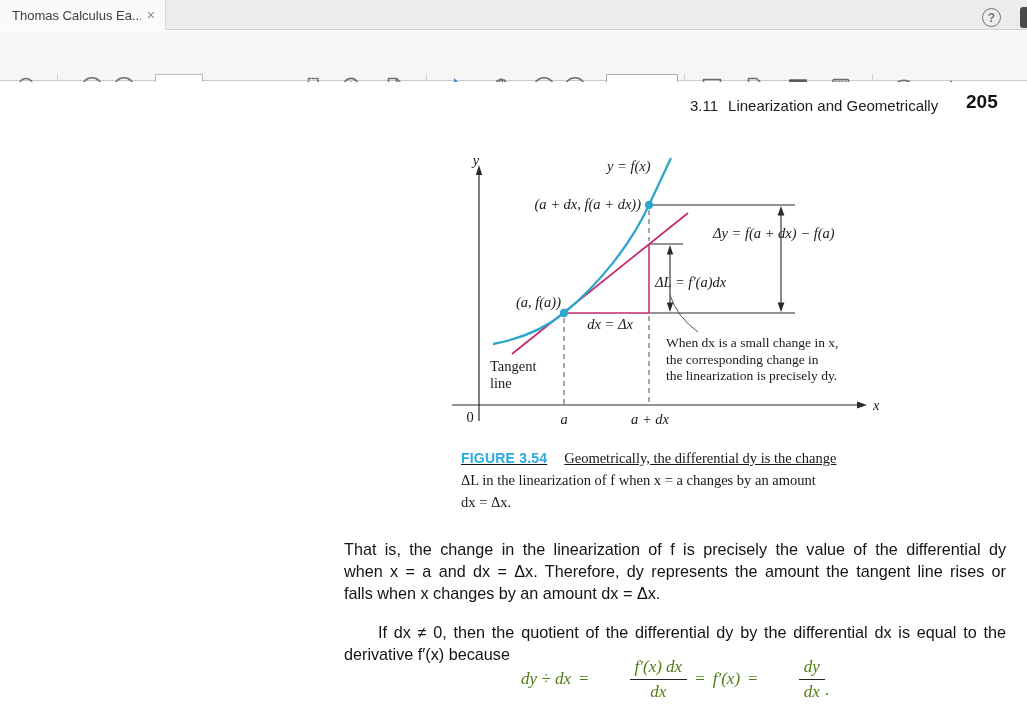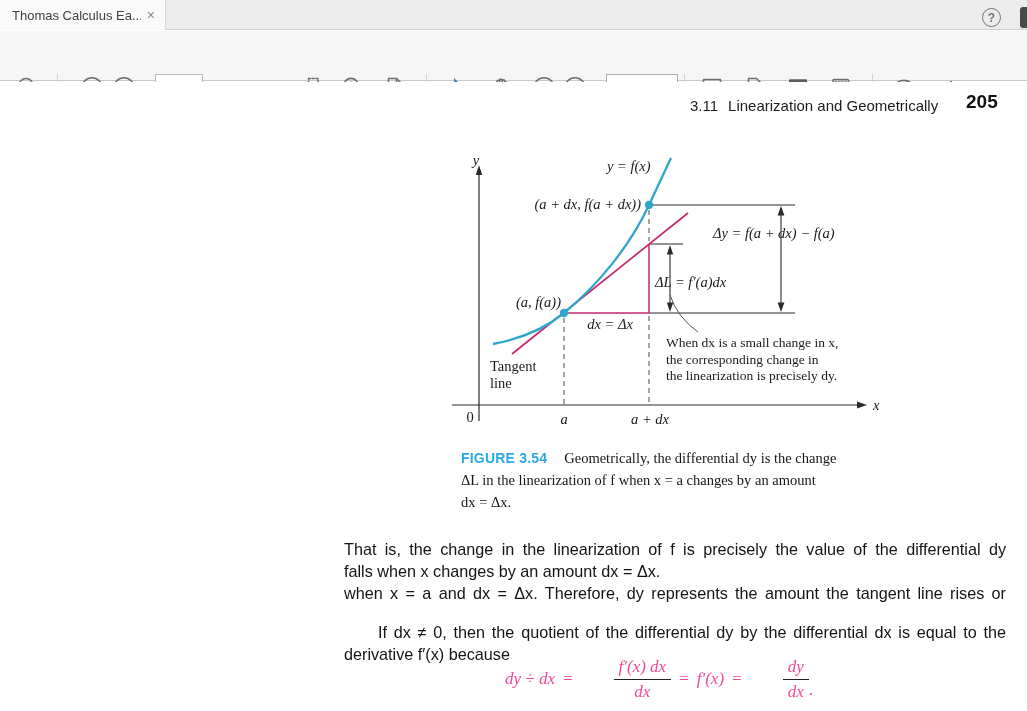--- a/index.html
+++ b/index.html
@@ -44,33 +44,33 @@
              font-size:15px; color:#1c1c1c; }
   .pagenum { position:absolute; left:966px; top:9px; font-size:19px; font-weight:bold; color:#111; }
 
   .fig-svg { position:absolute; left:450px; top:59px; }
   .ft { font-family:"Liberation Serif", serif; font-size:14.5px; fill:#1a1a1a; }
   .it { font-style:italic; }
   .note { font-size:13.5px; }
 
   .caption { position:absolute; left:461px; top:365px; width:428px;
              font-family:"Liberation Serif",serif; font-size:14.5px; line-height:22px; color:#161616; }
-  .cap-line1 { display:flex; align-items:center; }
+  .cap-line1 { display:flex; align-items:center;text-decoration:underline; }
   .fig-label { font-family:"Liberation Sans",sans-serif; font-size:14px; font-weight:bold;
                color:#29abe2; margin-right:17px; letter-spacing:.2px; white-space:nowrap; }
 
   .bodytext { position:absolute; left:344px; top:456px; width:662px;
               font-family:Liberation Sans, sans-serif; font-size:16.2px; line-height:22px; color:#141414; }
   .bl { height:22px; white-space:nowrap; }
   .j { white-space:normal; text-align:justify; text-align-last:justify; }
   .ind { text-indent:34px;margin-top:17px; }
 
-  .equation { position:absolute; left:328px; top:571px; width:662px; height:52px;
+  .equation { position:absolute; left:344px; top:571px; width:662px; height:52px;
               display:flex; align-items:center; justify-content:center;
-              font-family:"Liberation Serif",serif; font-size:17px; font-style:italic; color:#ec4899; }
+              font-family:"Liberation Serif",serif; font-size:17px; font-style:italic; color:#4d7c0f; }
   .equation .op { margin:0 8px; font-style:normal; }
   .frac { display:inline-block; text-align:center; vertical-align:middle;margin-left:33px; }
   .frac .num { display:block; padding:0 5px 2px; border-bottom:1.2px solid #222; }
   .frac .den { display:block; padding-top:2px; }
   .period { align-self:flex-end; padding-bottom:5px; font-style:normal; }
 </style>
 </head>
 <body>
 
 <div class="screen">
@@ -314,22 +314,22 @@
       <div class="cap-line1">
         <span class="fig-label">FIGURE 3.54</span>
         <span>Geometrically, the differential dy is the change</span>
       </div>
       <div>ΔL in the linearization of f when x = a changes by an amount</div>
       <div>dx = Δx.</div>
     </div>
 
     <div class="bodytext">
       <div class="bl j">That is, the change in the linearization of f is precisely the value of the differential dy</div>
+      <div class="bl j">when x = a and dx = Δx. Therefore, dy represents the amount the tangent line rises or</div>
       <div class="bl">falls when x changes by an amount dx = Δx.</div>
-      <div class="bl j">when x = a and dx = Δx. Therefore, dy represents the amount the tangent line rises or</div>
       <div class="bl j ind">If dx ≠ 0, then the quotient of the differential dy by the differential dx is equal to the</div>
       <div class="bl">derivative f′(x) because</div>
     </div>
 
     <div class="equation">
       <span>dy ÷ dx</span>
       <span class="op">=</span>
       <span class="frac">
         <span class="num">f′(x) dx</span>
         <span class="den">dx</span>

